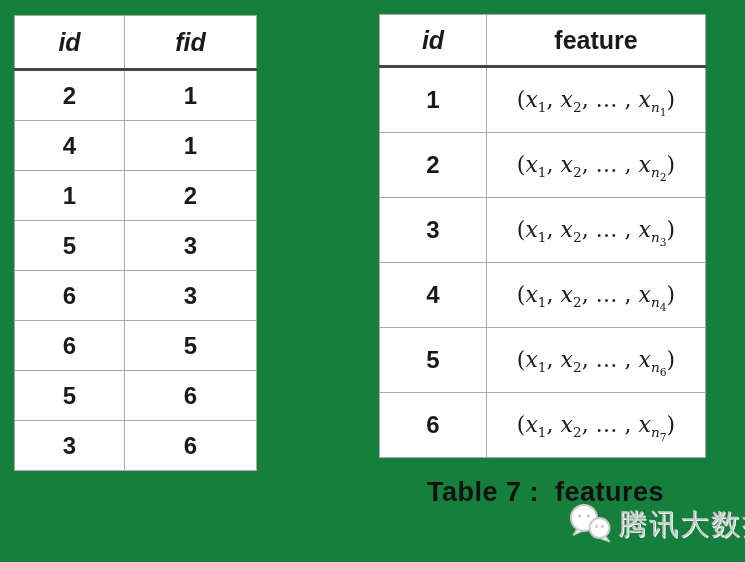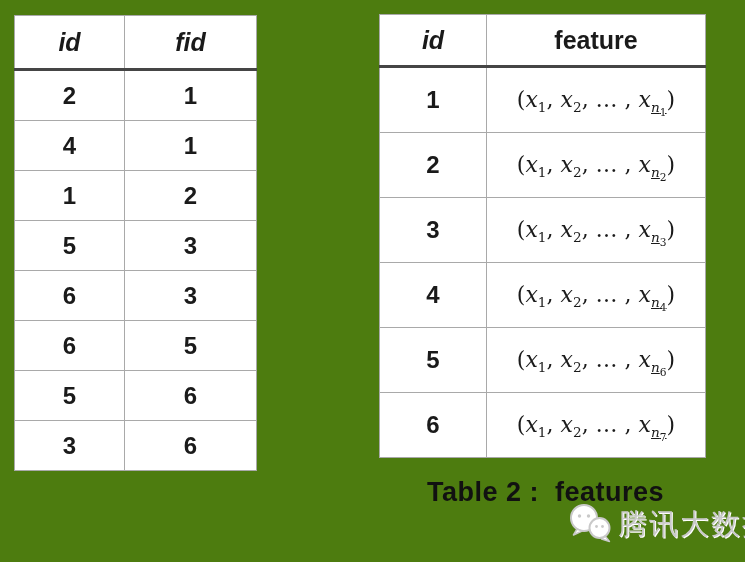--- a/index.html
+++ b/index.html
@@ -4,21 +4,21 @@
 <style>
   html, body {
     margin: 0;
     padding: 0;
     background: #ffffff;
   }
   .canvas {
     position: relative;
     width: 745px;
     height: 562px;
-    background: #4d7c0f;
+    background: #15803d;
     overflow: hidden;
     font-family: "Liberation Sans", sans-serif;
     color: #1a1a1a;
   }
 
   
   table.data-table {
     position: absolute;
     border-collapse: collapse;
     table-layout: fixed;
@@ -69,21 +69,20 @@
   }
   .expr .mi { font-style: italic; }
   .expr sub.sd {
     font-size: 0.62em;
     font-style: normal;
     line-height: 0;
   }
   .expr sub.sn {
     font-size: 0.62em;
     line-height: 0;
-    text-decoration: underline;
   }
   .expr sub.sd2 {
     font-size: 0.78em;
     font-style: normal;
     line-height: 0;
   }
 
   
   .caption {
     position: absolute;
@@ -198,21 +197,21 @@
         <td class="id-cell">5</td>
         <td><span class="expr"><span>(</span><span class="mi">x</span><sub class="sd">1</sub><span>, </span><span class="mi">x</span><sub class="sd">2</sub><span>, … , </span><span class="mi">x</span><sub class="sn"><span class="mi">n</span><sub class="sd2">6</sub></sub><span>)</span></span></td>
       </tr>
       <tr>
         <td class="id-cell">6</td>
         <td><span class="expr"><span>(</span><span class="mi">x</span><sub class="sd">1</sub><span>, </span><span class="mi">x</span><sub class="sd">2</sub><span>, … , </span><span class="mi">x</span><sub class="sn"><span class="mi">n</span><sub class="sd2">7</sub></sub><span>)</span></span></td>
       </tr>
     </tbody>
   </table>
 
-  <div class="caption" id="caption-table2">Table 2 :  features</div>
+  <div class="caption" id="caption-table2">Table 7 :  features</div>
 
   <div class="watermark">
     <span>
       <svg width="47" height="44" viewBox="0 0 47 44" aria-hidden="true">
         <circle cx="18" cy="17" r="13" fill="#ffffff" stroke="#c9c9c9" stroke-width="2"></circle>
         <circle cx="13.5" cy="15" r="1.7" fill="#c9c9c9"></circle>
         <circle cx="22.5" cy="15" r="1.7" fill="#c9c9c9"></circle>
         <path d="M11 28 L7.5 34 L16 30 Z" fill="#ffffff" stroke="#c9c9c9" stroke-width="1.6" stroke-linejoin="round"></path>
         <circle cx="33.5" cy="27" r="10" fill="#ffffff" stroke="#c9c9c9" stroke-width="2"></circle>
         <circle cx="30.5" cy="25.5" r="1.4" fill="#c9c9c9"></circle>

